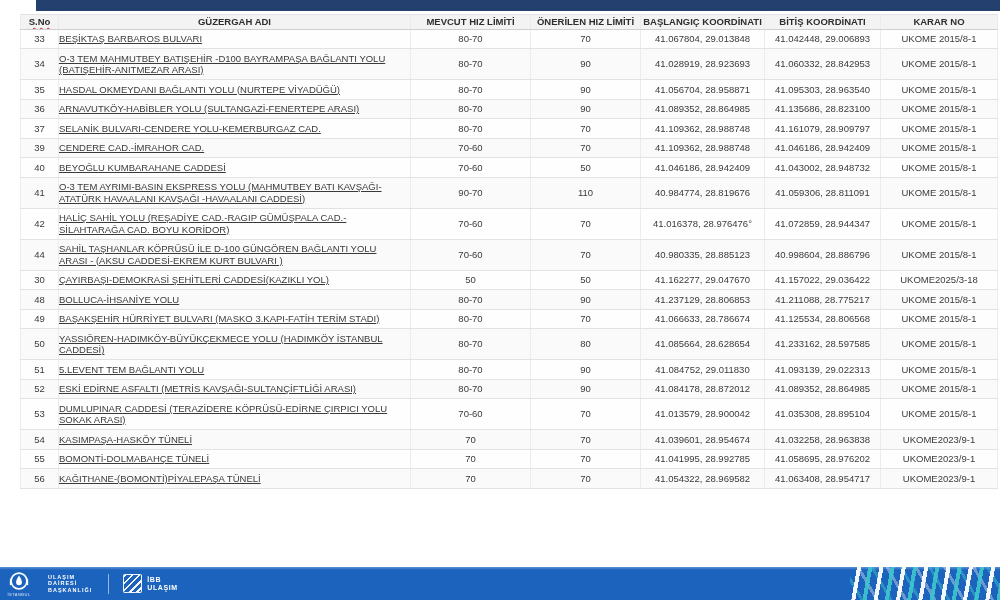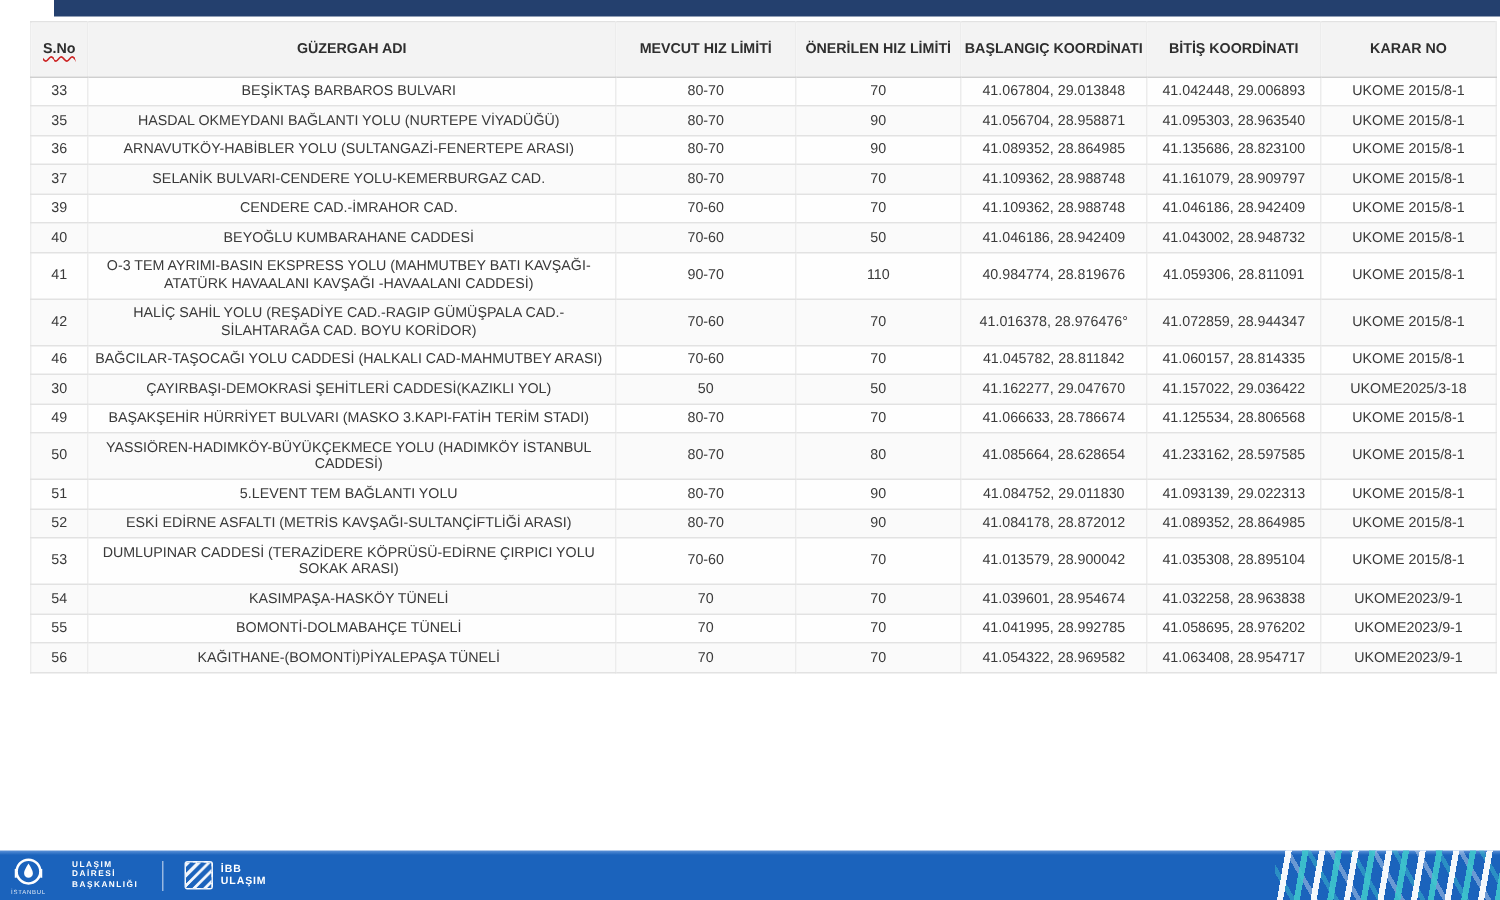--- a/index.html
+++ b/index.html
@@ -20,25 +20,25 @@
   table{
     border-collapse:collapse;table-layout:fixed;width:977px;
     font-size:9.5px;line-height:11.5px;color:#3a3a3a;
   }
   th,td{
     border:1px solid #e2e2e2;border-left:1px solid #ececec;border-right:1px solid #ececec;
     padding:3.5px 4px;vertical-align:middle;overflow:hidden;
   }
   thead th{
     background:#f3f3f3;font-weight:bold;color:#2e2e2e;
-    text-align:center;font-size:9.5px;padding:12px 2px;
+    text-align:center;font-size:9.5px;padding:1px 2px;
     border-bottom:1px solid #cfcfcf;
   }
   td{background:#fefefe;text-align:center;}
-  td.col1{text-align:center;padding-left:0;}
+  td.col1{text-align:left;padding-left:0;text-decoration:underline;}
   tr:nth-child(even) td{background:#fafafa;}
   .c0{width:38px;} .c1{width:352px;} .c2{width:120px;} .c3{width:110px;}
   .c4{width:124px;} .c5{width:116px;} .c6{width:117px;}
   .misspell{
     text-decoration:underline;
     text-decoration-style:wavy;
     text-decoration-color:#cc2222;
     text-underline-offset:2px;
   }
   
@@ -103,20 +103,29 @@
         <tr>
           <td class="col0">33</td>
           <td class="col1">BEŞİKTAŞ BARBAROS BULVARI</td>
           <td class="col2">80-70</td>
           <td class="col3">70</td>
           <td class="col4">41.067804, 29.013848</td>
           <td class="col5">41.042448, 29.006893</td>
           <td class="col6">UKOME 2015/8-1</td>
         </tr>
         <tr>
+          <td class="col0">34</td>
+          <td class="col1">O-3 TEM MAHMUTBEY BATIŞEHİR -D100 BAYRAMPAŞA BAĞLANTI YOLU (BATIŞEHİR-ANITMEZAR ARASI)</td>
+          <td class="col2">80-70</td>
+          <td class="col3">90</td>
+          <td class="col4">41.028919, 28.923693</td>
+          <td class="col5">41.060332, 28.842953</td>
+          <td class="col6">UKOME 2015/8-1</td>
+        </tr>
+        <tr>
           <td class="col0">35</td>
           <td class="col1">HASDAL OKMEYDANI BAĞLANTI YOLU (NURTEPE VİYADÜĞÜ)</td>
           <td class="col2">80-70</td>
           <td class="col3">90</td>
           <td class="col4">41.056704, 28.958871</td>
           <td class="col5">41.095303, 28.963540</td>
           <td class="col6">UKOME 2015/8-1</td>
         </tr>
         <tr>
           <td class="col0">36</td>
@@ -166,36 +175,45 @@
         <tr>
           <td class="col0">42</td>
           <td class="col1">HALİÇ SAHİL YOLU (REŞADİYE CAD.-RAGIP GÜMÜŞPALA CAD.-SİLAHTARAĞA CAD. BOYU KORİDOR)</td>
           <td class="col2">70-60</td>
           <td class="col3">70</td>
           <td class="col4">41.016378, 28.976476°</td>
           <td class="col5">41.072859, 28.944347</td>
           <td class="col6">UKOME 2015/8-1</td>
         </tr>
         <tr>
-          <td class="col0">46</td>
-          <td class="col1">BAĞCILAR-TAŞOCAĞI YOLU CADDESİ (HALKALI CAD-MAHMUTBEY ARASI)</td>
-          <td class="col2">70-60</td>
-          <td class="col3">70</td>
-          <td class="col4">41.045782, 28.811842</td>
-          <td class="col5">41.060157, 28.814335</td>
+          <td class="col0">44</td>
+          <td class="col1">SAHİL TAŞHANLAR KÖPRÜSÜ İLE D-100 GÜNGÖREN BAĞLANTI YOLU ARASI - (AKSU CADDESİ-EKREM KURT BULVARI )</td>
+          <td class="col2">70-60</td>
+          <td class="col3">70</td>
+          <td class="col4">40.980335, 28.885123</td>
+          <td class="col5">40.998604, 28.886796</td>
           <td class="col6">UKOME 2015/8-1</td>
         </tr>
         <tr>
           <td class="col0">30</td>
           <td class="col1">ÇAYIRBAŞI-DEMOKRASİ ŞEHİTLERİ CADDESİ(KAZIKLI YOL)</td>
           <td class="col2">50</td>
           <td class="col3">50</td>
           <td class="col4">41.162277, 29.047670</td>
           <td class="col5">41.157022, 29.036422</td>
           <td class="col6">UKOME2025/3-18</td>
+        </tr>
+        <tr>
+          <td class="col0">48</td>
+          <td class="col1">BOLLUCA-İHSANİYE YOLU</td>
+          <td class="col2">80-70</td>
+          <td class="col3">90</td>
+          <td class="col4">41.237129, 28.806853</td>
+          <td class="col5">41.211088, 28.775217</td>
+          <td class="col6">UKOME 2015/8-1</td>
         </tr>
         <tr>
           <td class="col0">49</td>
           <td class="col1">BAŞAKŞEHİR HÜRRİYET BULVARI (MASKO 3.KAPI-FATİH TERİM STADI)</td>
           <td class="col2">80-70</td>
           <td class="col3">70</td>
           <td class="col4">41.066633, 28.786674</td>
           <td class="col5">41.125534, 28.806568</td>
           <td class="col6">UKOME 2015/8-1</td>
         </tr>

